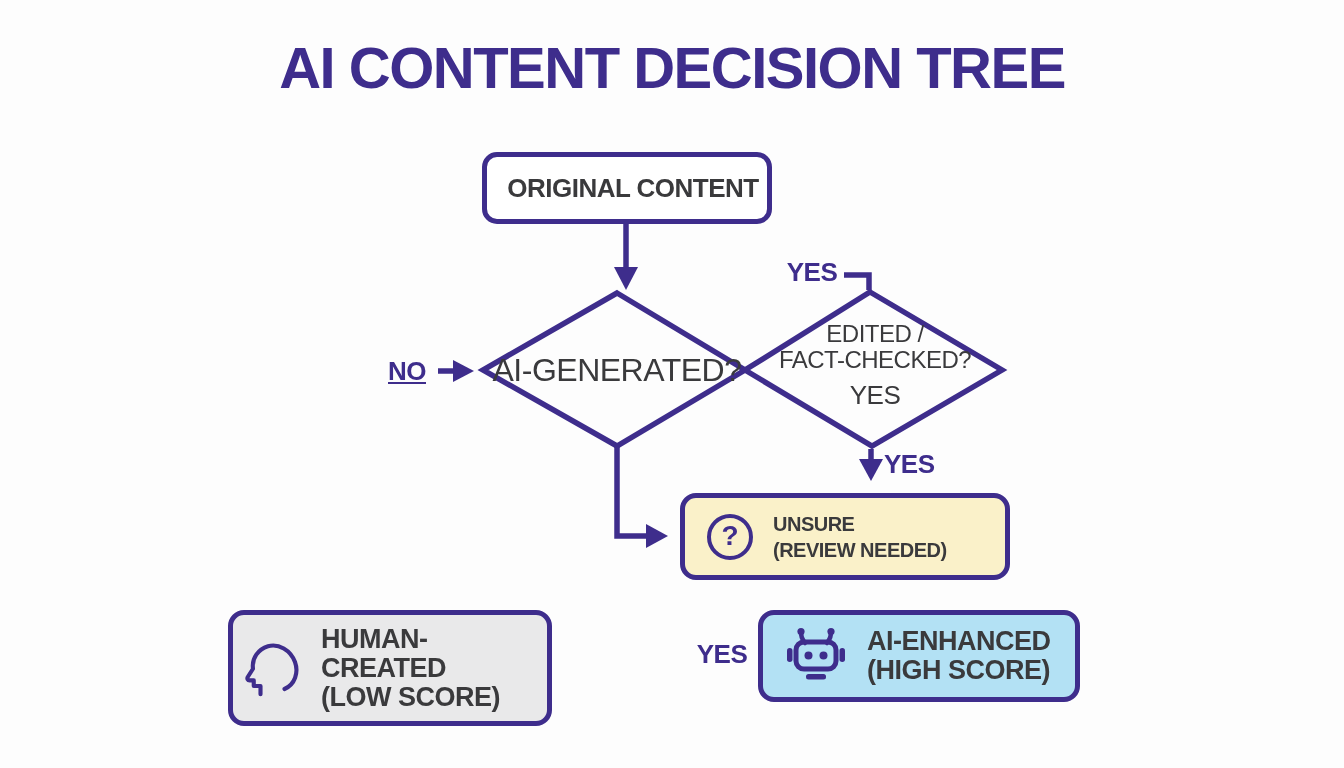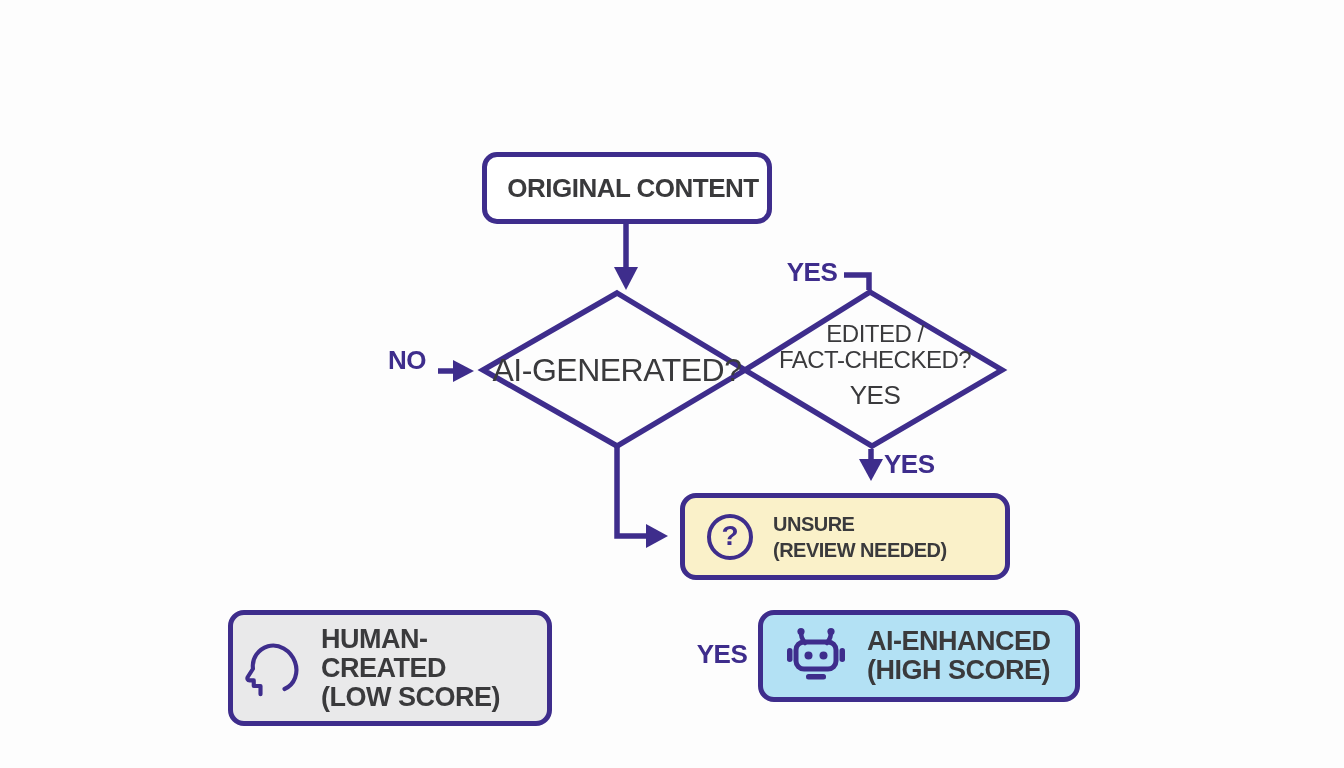--- a/index.html
+++ b/index.html
@@ -36,21 +36,21 @@
     display:flex;flex-direction:column;align-items:center;justify-content:center;
   }
   .d1-label{left:487px;top:340px;width:260px;height:60px;font-size:32px;}
   .d2-label{left:745px;top:334px;width:260px;height:60px;font-size:24px;line-height:26px;}
   .d2-label .yes-inside{margin-top:9px;font-size:26px;}
 
   .edge-label{
     color:#3e2d8c;font-weight:700;font-size:26px;letter-spacing:-0.5px;
     display:flex;align-items:center;justify-content:center;
   }
-  .lbl-no{left:377px;top:345px;width:60px;height:30px;}
+  .lbl-no{left:377px;top:356px;width:60px;height:30px;text-decoration:underline;}
   .lbl-yes-top{left:782px;top:257px;width:60px;height:30px;}
   .lbl-yes-mid{left:884px;top:449px;width:60px;height:30px;justify-content:flex-start;}
   .lbl-yes-bottom{left:692px;top:639px;width:60px;height:30px;}
 
   .result-box{
     border:5px solid #3e2d8c;border-radius:16px;box-sizing:border-box;
     display:flex;align-items:center;
   }
   .unsure-box{left:680px;top:493px;width:330px;height:87px;background:#faf1c9;padding-left:22px;}
   .human-box{left:228px;top:610px;width:324px;height:116px;background:#e9e9ea;padding-left:8px;}
@@ -92,20 +92,21 @@
       <polyline points="617,446 617,536 646,536"></polyline>
     </g>
     <g fill="#3e2d8c" stroke="none">
       <polygon points="626,290 614,267 638,267"></polygon>
       <polygon points="474,371 453,360 453,382"></polygon>
       <polygon points="871,481 859,459 883,459"></polygon>
       <polygon points="668,536 646,524 646,548"></polygon>
     </g>
   </svg>
 
+  <div class="abs title">AI CONTENT DECISION TREE</div>
 
   <div class="abs node-box start-box">
     <span class="node-label">ORIGINAL CONTENT</span>
   </div>
 
   <div class="abs diamond-label d1-label">
     <span>AI-GENERATED?</span>
   </div>
 
   <div class="abs diamond-label d2-label">

